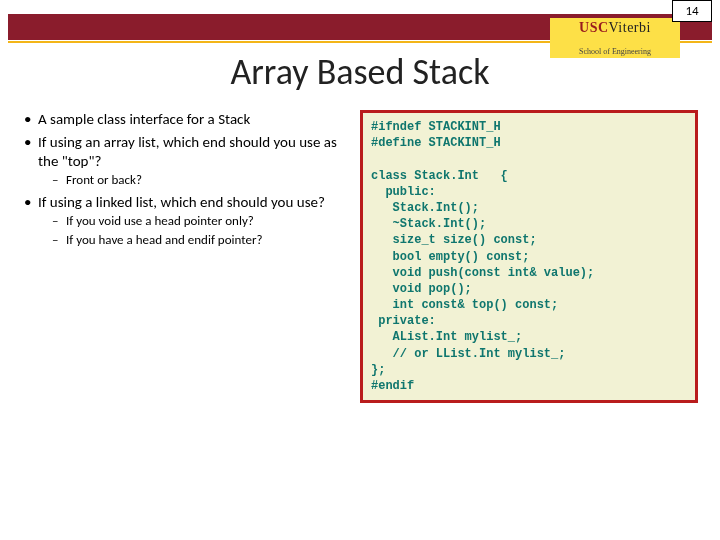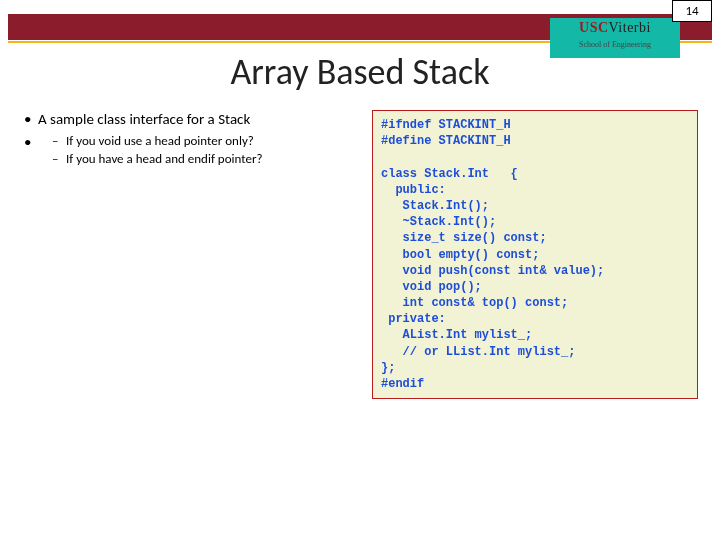--- a/index.html
+++ b/index.html
@@ -38,56 +38,56 @@
     text-align: center;
     line-height: 20px;
     z-index: 3;
   }
   .logo-area {
     position: absolute;
     top: 18px;
     right: 40px;
     width: 130px;
     height: 40px;
-    background: #14b8a6;
+    background: #fde047;
     z-index: 2;
     text-align: center;
     padding-top: 2px;
   }
   .logo-usc {
     font-family: Georgia, serif;
     font-size: 14px;
     letter-spacing: 0.5px;
   }
   .logo-usc .usc { color: #991b1e; font-weight: bold; }
   .logo-usc .viterbi { color: #222; }
   .logo-sub {
     font-family: Georgia, serif;
     font-size: 8px;
     color: #444;
-    margin-top: 4px;
+    margin-top: 11px;
   }
   .slide-title {
     position: absolute;
     top: 50px;
     left: 0;
     width: 100%;
     text-align: center;
     font-size: 36px;
     color: #222;
     font-weight: 400;
     font-family: Calibri, Arial, sans-serif;
   }
   .content {
     position: absolute;
     top: 110px;
     left: 22px;
     right: 22px;
     display: flex;
-    gap: 20px;
+    gap: 8px;
   }
   .left-col {
     flex: 0 0 330px;
     font-size: 15px;
     color: #000;
   }
   .left-col ul { list-style: none; }
   .left-col > ul > li {
     position: relative;
     padding-left: 16px;
@@ -109,26 +109,26 @@
   }
   .left-col ul ul > li::before {
     content: "–";
     position: absolute;
     left: 14px;
     top: 0;
   }
   .code-box {
     flex: 1;
     background: #f2f2d4;
-    border: 1px solid #b91c1c;
+    border: 3px solid #b91c1c;
     padding: 6px 8px;
     font-family: "Courier New", monospace;
     font-size: 12px;
     line-height: 1.35;
-    color: #1d4ed8;
+    color: #0f766e;
     font-weight: bold;
     white-space: pre;
   }
 </style>
 </head>
 <body>
 
 <div class="header-band"></div>
 
 <div class="page-number-box">14</div>
@@ -140,20 +140,27 @@
   <div class="logo-sub">School of Engineering</div>
 </div>
 
 <div class="slide-title">Array Based Stack</div>
 
 <div class="content">
   <div class="left-col">
     <ul>
       <li>A sample class interface for a Stack</li>
       <li>
+        <span>If using an array list, which end should you use as the "top"?</span>
+        <ul>
+          <li>Front or back?</li>
+        </ul>
+      </li>
+      <li>
+        <span>If using a linked list, which end should you use?</span>
         <ul>
           <li>If you void use a head pointer only?</li>
           <li>If you have a head and endif pointer?</li>
         </ul>
       </li>
     </ul>
   </div>
   <div class="code-box">#ifndef STACKINT_H
 #define STACKINT_H
 

